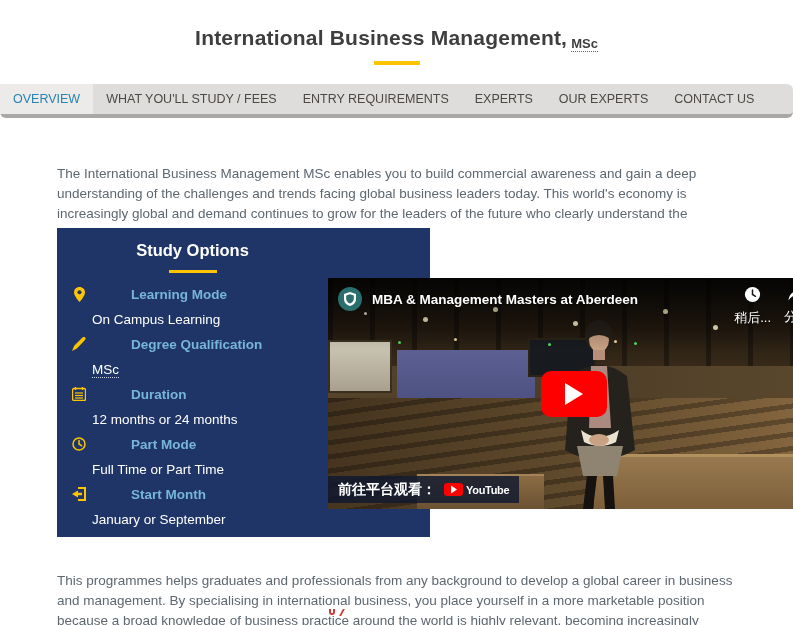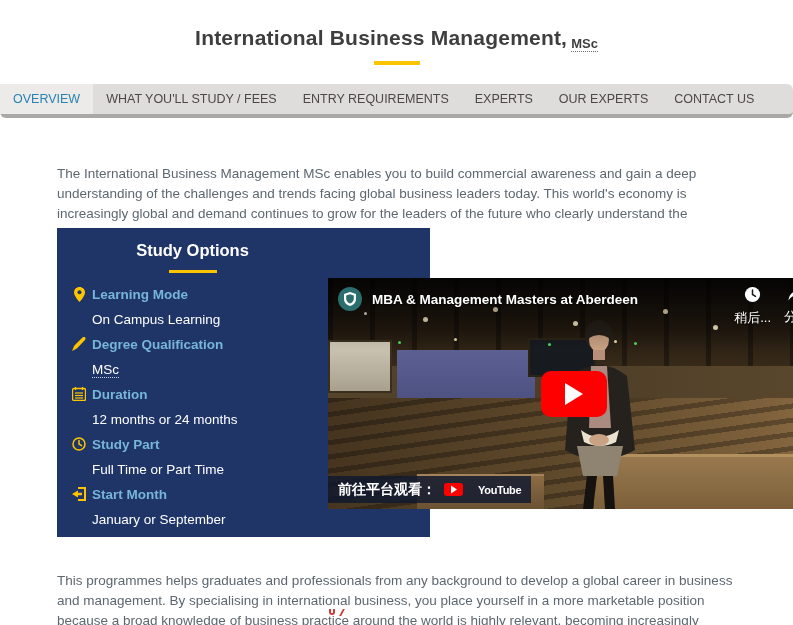--- a/index.html
+++ b/index.html
@@ -26,21 +26,21 @@
   .para-closing{top:557px;width:694px;}
 
   
   .study-panel{position:absolute;left:57px;top:228px;width:373px;height:309px;
     background:#1f3568;z-index:1;}
   .panel-inner{width:271px;padding-top:13px;}
   .panel-title{text-align:center;color:#fff;font-size:16.5px;font-weight:bold;}
   .panel-underline{width:48px;height:3px;background:#fdc500;margin:10px auto 0;}
   .options{margin-top:11px;padding-left:15px;}
   .option{margin-bottom:4px;}
-  .option-label-row{display:flex;align-items:center;height:20px;margin-bottom:6px;}
+  .option-label-row{display:flex;align-items:center;height:20px;margin-bottom:6px;gap:39px;}
   .option-icon{width:14px;height:15px;margin-right:6px;display:inline-flex;
     align-items:center;justify-content:center;flex:0 0 14px;}
   .option-label{color:#77b5d9;font-size:13.5px;font-weight:bold;}
   .option-value{color:#fff;font-size:13.5px;font-weight:normal;padding-left:20px;
     height:20px;line-height:20px;}
   .option-value .dotted{border-bottom:1px dotted #cfd6e4;}
 
   
   .video{position:absolute;left:328px;top:278px;width:492px;height:231px;overflow:hidden;
     background:#241c14;z-index:2;cursor:pointer;}
@@ -81,21 +81,21 @@
     max-width:260px;white-space:nowrap;}
   .v-actions{position:absolute;top:8px;right:10px;display:flex;gap:13px;}
   .v-action{display:flex;flex-direction:column;align-items:center;color:#fff;}
   .v-action-label{font-size:13px;margin-top:2px;text-shadow:0 1px 2px rgba(0,0,0,.6);}
   .v-play{position:absolute;left:50%;top:50%;transform:translate(-50%,-50%);width:66px;
     height:46px;background:#f00;border-radius:10px;display:flex;align-items:center;
     justify-content:center;}
   .v-watchbar{position:absolute;left:0;bottom:6px;height:27px;display:flex;align-items:center;
     gap:8px;padding:0 10px;background:rgba(15,24,48,.82);}
   .v-watchbar-label{color:#fff;font-size:14px;font-weight:bold;white-space:nowrap;}
-  .yt-lockup{display:flex;align-items:center;gap:15px;}
+  .yt-lockup{display:flex;align-items:center;gap:3px;}
   .yt-badge{width:19px;height:13px;background:#f00;border-radius:3px;display:flex;
     align-items:center;justify-content:center;}
   .yt-text{color:#fff;font-size:11px;font-weight:bold;letter-spacing:-.3px;}
 
   
   .artifact{position:absolute;left:329px;top:609px;width:18px;height:8px;}
   .artifact i{position:absolute;background:#cf3a32;}
   .artifact .a1{left:0;top:0;width:6px;height:6px;border:2px solid #cf3a32;background:none;
     border-top:none;border-radius:0 0 4px 4px;}
   .artifact .a2{left:12px;top:0;width:2px;height:7px;transform:skewX(-28deg);}
@@ -168,21 +168,21 @@
       </div>
 
       <div class="option">
         <div class="option-label-row">
           <span class="option-icon">
             <svg width="14" height="14" viewBox="0 0 14 14">
                 <circle cx="7" cy="7" r="6" fill="none" stroke="#fdc500" stroke-width="1.5"></circle>
                 <path d="M7 3.5V7l2.6 1.6" fill="none" stroke="#fdc500" stroke-width="1.5" stroke-linecap="round"></path>
               </svg>
           </span>
-          <span class="option-label">Study Part</span>
+          <span class="option-label">Part Mode</span>
         </div>
         <div class="option-value">Full Time or Part Time</div>
       </div>
 
       <div class="option">
         <div class="option-label-row">
           <span class="option-icon">
             <svg width="14" height="14" viewBox="0 0 14 14">
                 <path d="M6 0h8v14H6v-2h6V2H6V0z" fill="#fdc500"></path>
                 <path d="M0 7l6-3.5v2.3h4v2.4H6v2.3L0 7z" fill="#fdc500"></path>

